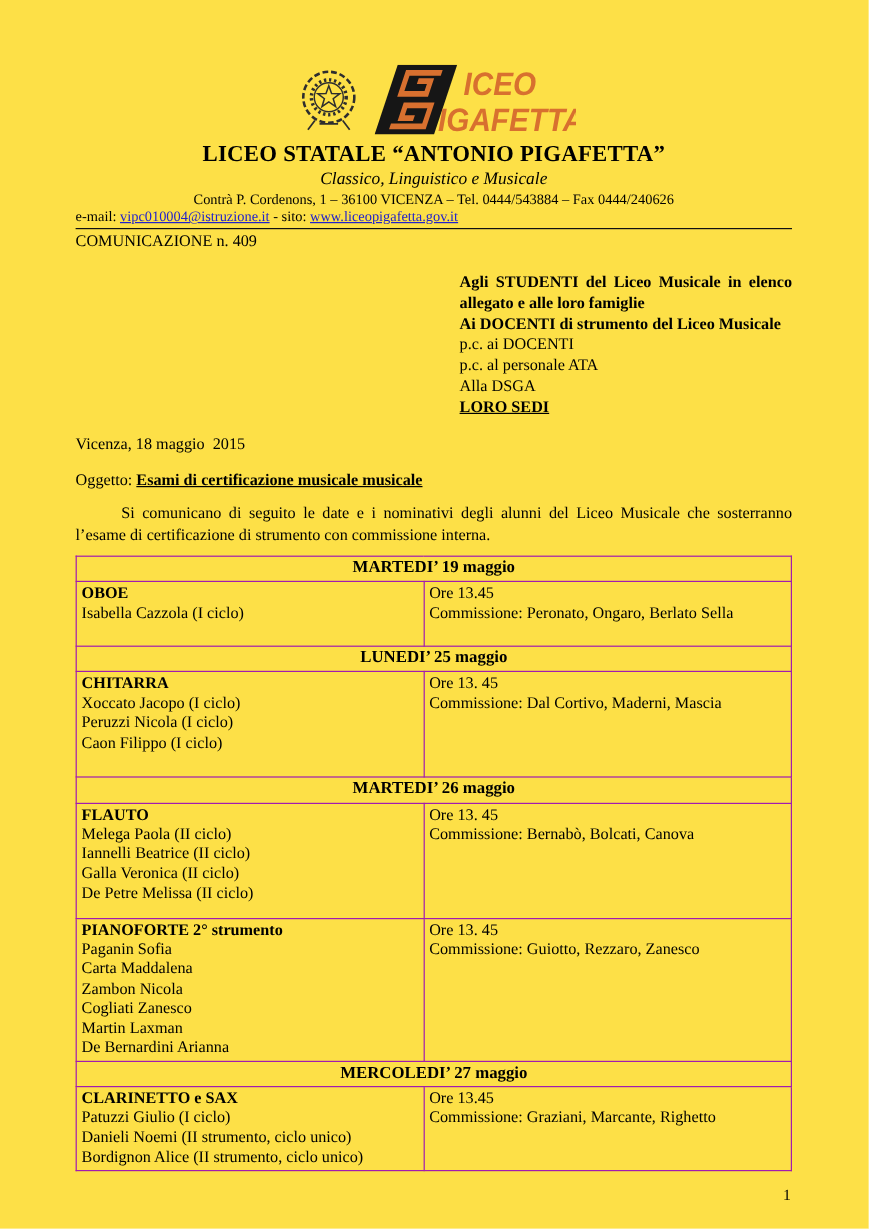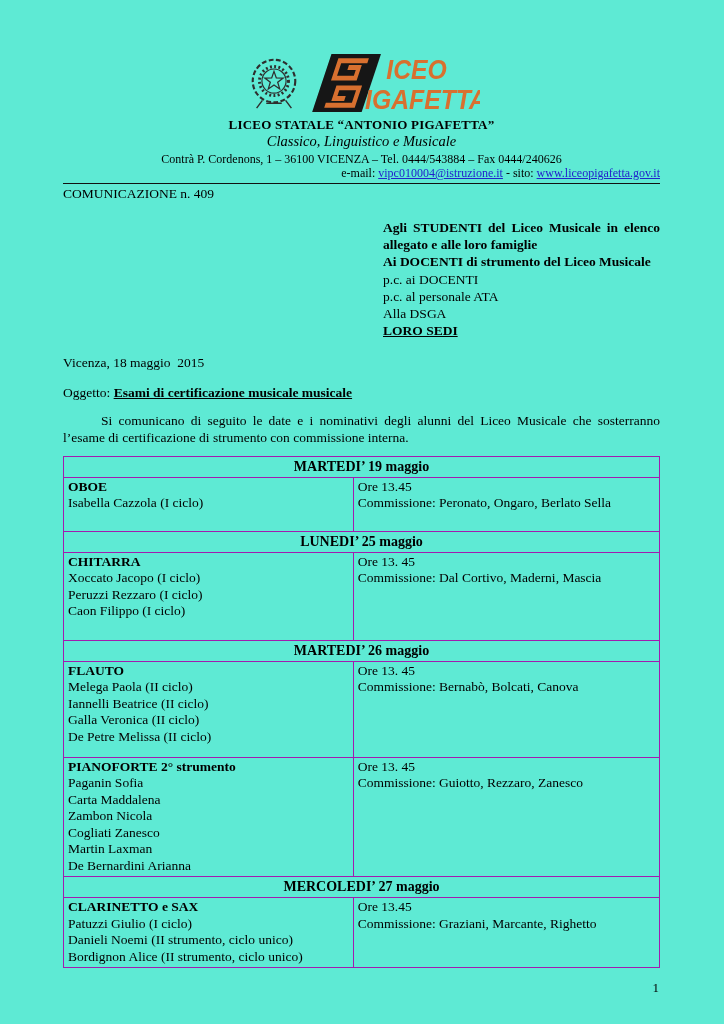--- a/index.html
+++ b/index.html
@@ -1,33 +1,33 @@
 <!DOCTYPE html>
 <html><head>
 <meta charset="utf-8">
 <style>
   html,body{margin:0;padding:0;background:#ffffff;}
   .page{
     position:relative;
     width:724px;height:1024px;
     box-sizing:border-box;
     padding:52px 64px 0 63px;
-    background:#5eead4;
+    background:#fde047;
     font-family:"Liberation Serif",serif;
     color:#000;
     overflow:hidden;
   }
   
   .logo-row{display:flex;justify-content:center;align-items:center;gap:7px;height:62px;}
   .emblem{width:62px;height:58px;}
   .brandlogo{width:168px;height:58px;}
-  .title{margin-top:3px;text-align:center;font-size:13px;font-weight:bold;letter-spacing:.2px;line-height:1.25;}
+  .title{margin-top:3px;text-align:center;font-size:19px;font-weight:bold;letter-spacing:.2px;line-height:1.25;}
   .subtitle{text-align:center;font-size:14.5px;line-height:1.2;font-style:italic;}
   .addr{margin-top:1px;text-align:center;font-size:12px;line-height:1.18;}
-  .contact{text-align:right;font-size:12px;line-height:1.18;}
+  .contact{text-align:left;font-size:12px;line-height:1.18;}
   .contact a{color:#2222CC;text-decoration:underline;}
   .rule{margin-top:3px;border-top:1.6px solid #111;}
   .comunicazione{padding-top:2px;font-size:13.5px;line-height:1.25;}
   
   .recipients{margin-top:16px;margin-left:auto;width:277px;font-size:13.5px;line-height:1.28;}
   .recipients .b{font-weight:bold;}
   .recipients .just{text-align:justify;}
   .loro-sedi{font-weight:bold;text-decoration:underline;}
   
   .dateline{margin-top:15px;font-size:13.5px;}
@@ -119,21 +119,21 @@
     </tr>
 
     <tr>
       <td class="day" colspan="2">LUNEDI’ 25 maggio</td>
     </tr>
     <tr>
       <td>
         <div class="cellbox h-chitarra">
           <div class="instr">CHITARRA</div>
           <div>Xoccato Jacopo (I ciclo)</div>
-          <div>Peruzzi Rezzaro (I ciclo)</div>
+          <div>Peruzzi Nicola (I ciclo)</div>
           <div>Caon Filippo (I ciclo)</div>
         </div>
       </td>
       <td>
         <div>Ore 13. 45</div>
         <div>Commissione: Dal Cortivo, Maderni, Mascia</div>
       </td>
     </tr>
 
     <tr>

